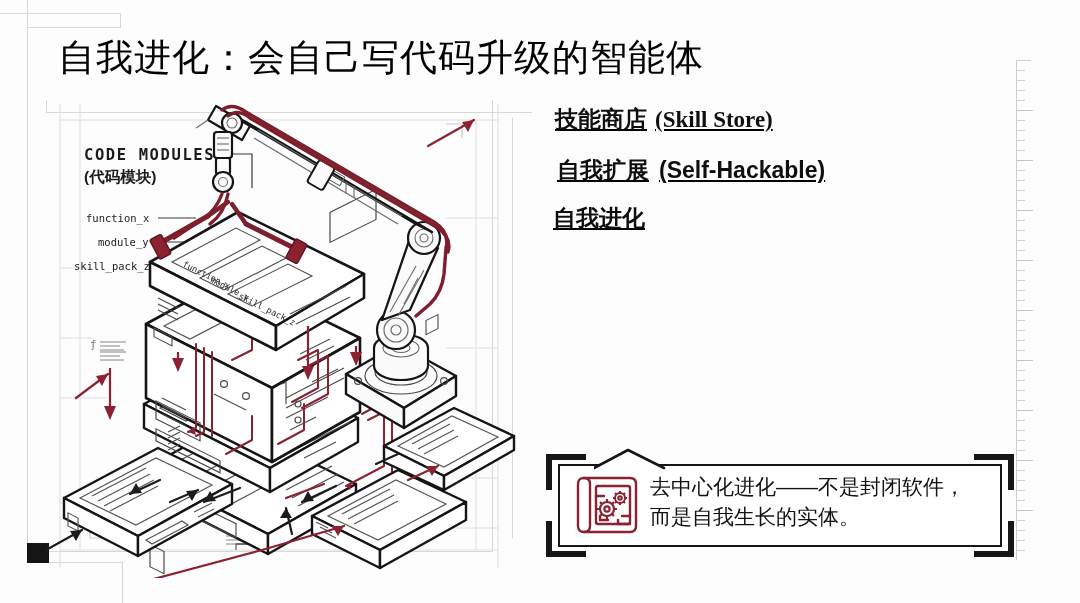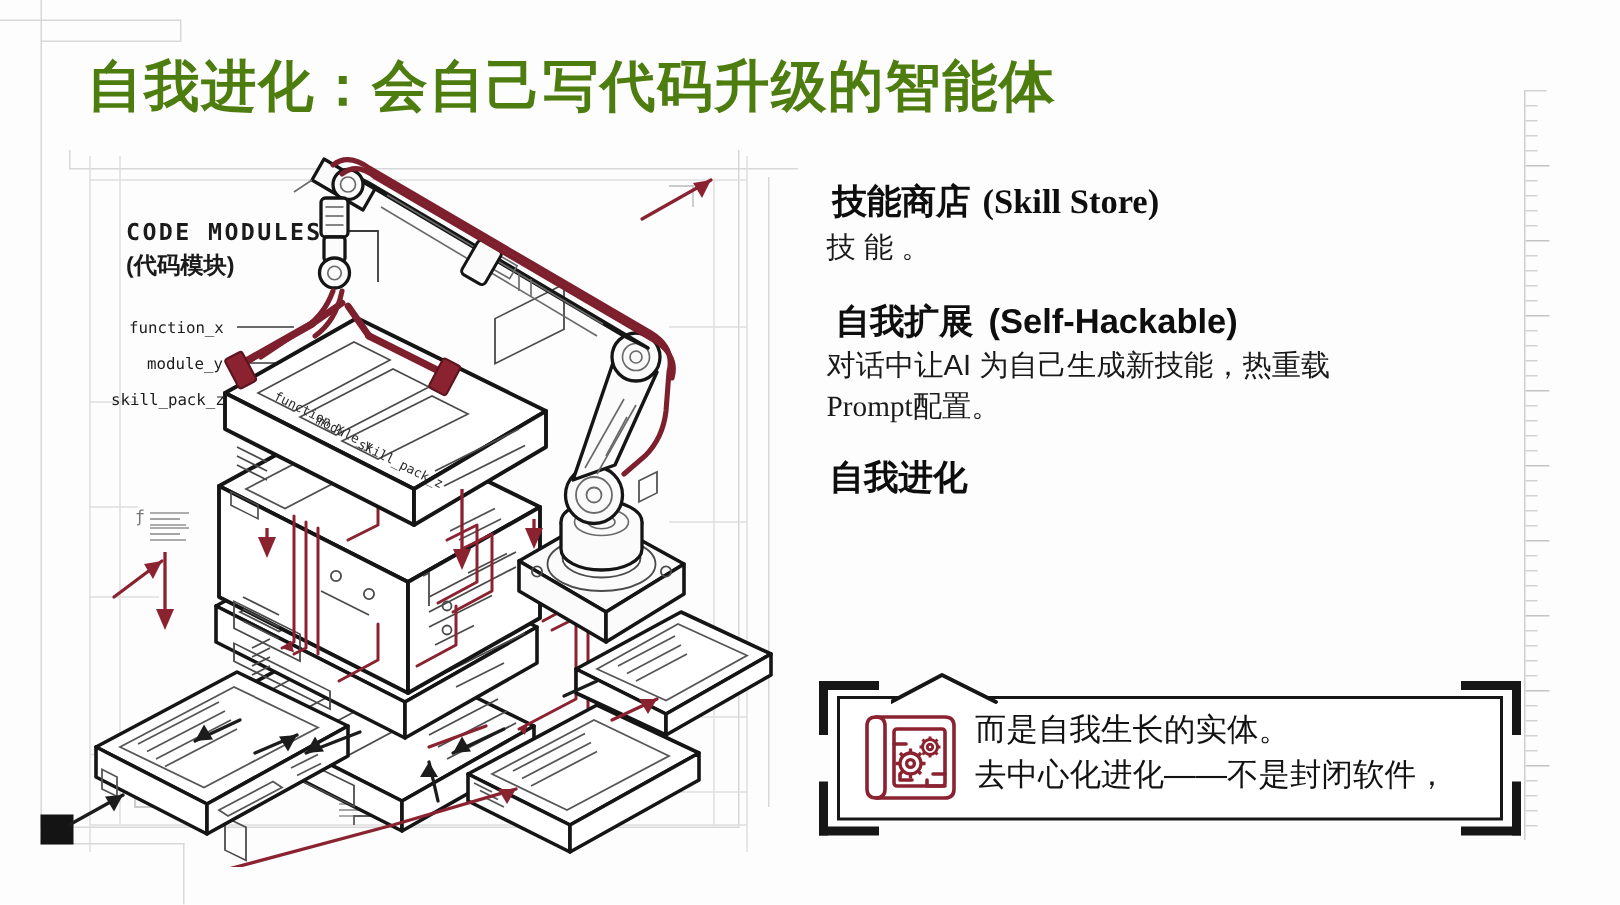--- a/index.html
+++ b/index.html
@@ -31,35 +31,35 @@
     position:absolute;right:38px;top:60px;width:26px;height:500px;
   }
   .ruler .spine{position:absolute;left:0;top:0;width:1px;height:100%;background:#cfcfcf;}
   .ruler .tick{position:absolute;left:1px;height:1px;background:#d2d2d2;}
   .ruler .tick.major{background:#c4c4c4;}
 
   
   .title{
     position:absolute;left:58px;top:36px;
     font-size:37px;line-height:44px;
-    font-weight:bold;color:#4d7c0f;
+    font-weight:normal;color:#000000;
     letter-spacing:1px;
     white-space:nowrap;
     font-family:"Liberation Sans","DejaVu Sans",sans-serif;
   }
 
   
   .illus{
     position:absolute;left:46px;top:98px;width:480px;height:480px;
   }
   .illus svg{display:block;width:100%;height:100%;}
 
   
   .content{
-    position:absolute;left:551px;top:119px;width:470px;
+    position:absolute;left:551px;top:104px;width:470px;text-decoration:underline;
   }
   .sec{margin-bottom:12px;}
   .sec-head{
     font-size:23px;line-height:30px;font-weight:bold;color:#0e0e0e;
     margin:0 0 2px 0;white-space:nowrap;
   }
   .sec-head .en{
     font-family:"Liberation Serif","DejaVu Serif",serif;
     font-weight:bold;
   }
@@ -561,30 +561,25 @@
         <polygon points="310,268 304,254 316,254"></polygon>
       </g>
     </svg>
   </div>
 
   <div class="content">
 
     <div class="sec" id="sec-1">
       <div class="sec-head"><span>技能商店</span><span class="en" style="margin-left:8px;">(Skill Store)</span></div>
       <div class="sec-body">
-        <div>技 能 。</div>
       </div>
     </div>
 
     <div class="sec" id="sec-2">
       <div class="sec-head"><span>自我扩展</span><span class="en-sans" style="margin-left:10px;">(Self-Hackable)</span></div>
-      <div class="sec-body">
-        <div>对话中让AI 为自己生成新技能，热重载</div>
-        <div class="serif">Prompt配置。</div>
-      </div>
     </div>
 
     <div class="sec" id="sec-3">
       <div class="sec-head"><span>自我进化</span><span class="en-sans"></span></div>
     </div>
   </div>
 
   <div class="callout">
     <div class="panel"></div>
     <div class="cr tl"></div>
@@ -614,19 +609,19 @@
       </g>
       <g stroke="#8b2230" stroke-width="2" fill="none">
         <circle cx="46" cy="22" r="5"></circle>
         <circle cx="46" cy="22" r="1.8"></circle>
         <path d="M46 15 L46 17 M46 27 L46 29 M39 22 L41 22 M51 22 L53 22
                  M41 17 L42.5 18.5 M49.5 25.5 L51 27 M51 17 L49.5 18.5 M42.5 25.5 L41 27"></path>
       </g>
     </svg>
 
     <div class="cal-text">
+      <div>去中心化进化——不是封闭软件，</div>
       <div>而是自我生长的实体。</div>
-      <div>去中心化进化——不是封闭软件，</div>
     </div>
   </div>
 
 
 </div>
 
 </body></html>

